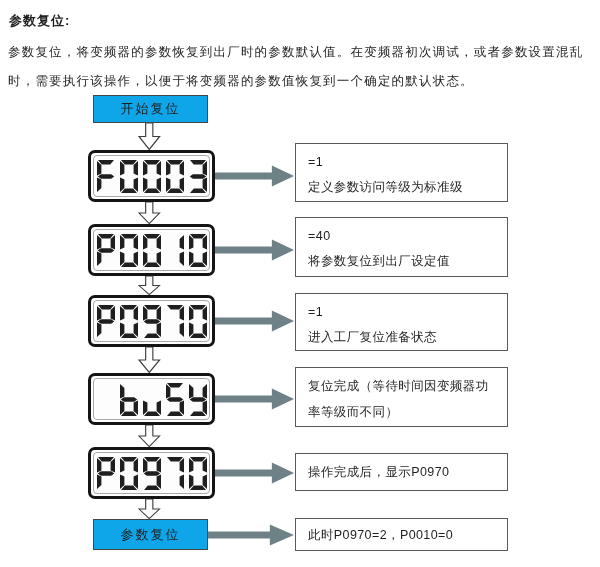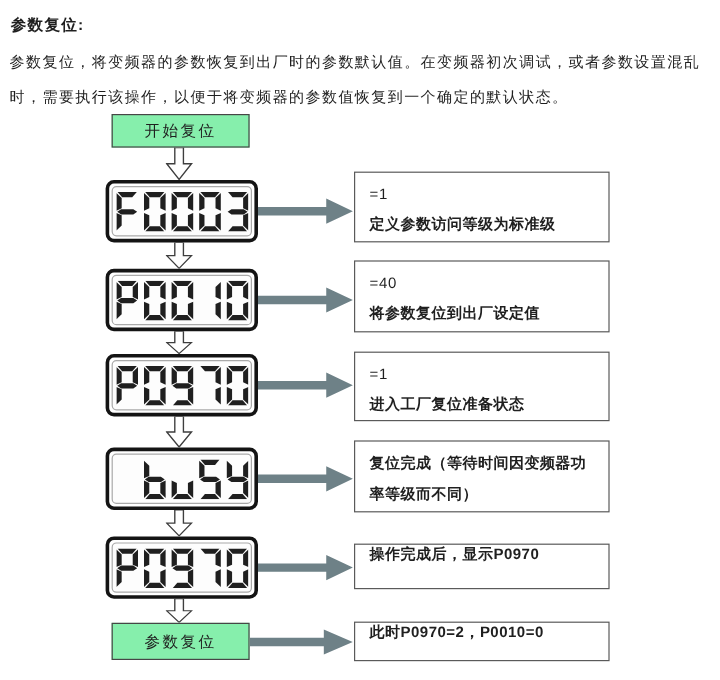--- a/index.html
+++ b/index.html
@@ -10,39 +10,39 @@
   }
   html,body{margin:0;padding:0;background:#fff;}
   body{font-family:"Liberation Sans","DejaVu Sans",sans-serif;color:var(--ink);}
   #canvas{position:relative;width:600px;height:567px;background:#ffffff;overflow:hidden;border-radius:19px;}
   .abs{position:absolute;box-sizing:border-box;}
 
   .doc-title{left:9px;top:12px;font-size:13px;font-weight:bold;letter-spacing:1px;}
   .doc-intro{left:8px;top:38px;width:580px;font-size:12.5px;line-height:29px;letter-spacing:1.2px;}
 
   .flowbox{
-    border:1px solid #464646;background:#86efac;
+    border:1px solid #464646;background:#0ea5e9;
     display:flex;align-items:center;justify-content:center;
     font-size:13px;letter-spacing:2px;
   }
 
   .lcd{
     border:3px solid var(--lcd-border);border-radius:7px;background:#fff;
     width:127px;height:52px;
   }
   .lcd-inner{position:absolute;inset:2px;border:1px solid #a9a9a9;border-radius:4px;background:#fdfdfd;}
   .lcd-digits{width:110px;height:33px;display:block;margin:4px auto 0;}
 
   .note{
     border:1px solid var(--note-border);background:#fff;
     padding:8px 12px;font-size:12.5px;letter-spacing:0.4px;line-height:25px;
   }
   .note .note-value{line-height:20px;margin-bottom:3px;letter-spacing:0.5px;}
-  .note .note-text{line-height:24px;font-weight:bold;}
-  .note.single{display:flex;align-items:flex-start;padding-top:0;padding-bottom:0;}
+  .note .note-text{line-height:24px;}
+  .note.single{display:flex;align-items:center;padding-top:0;padding-bottom:0;}
   .note.single .note-text{line-height:16px;}
 
   .down-arrow polygon{fill:#ffffff;stroke:#3e3e3e;stroke-width:1.2;}
   .right-arrow polygon{fill:var(--arrow-color);}
 </style>
 </head>
 <body>
 
 <div id="canvas">
 

